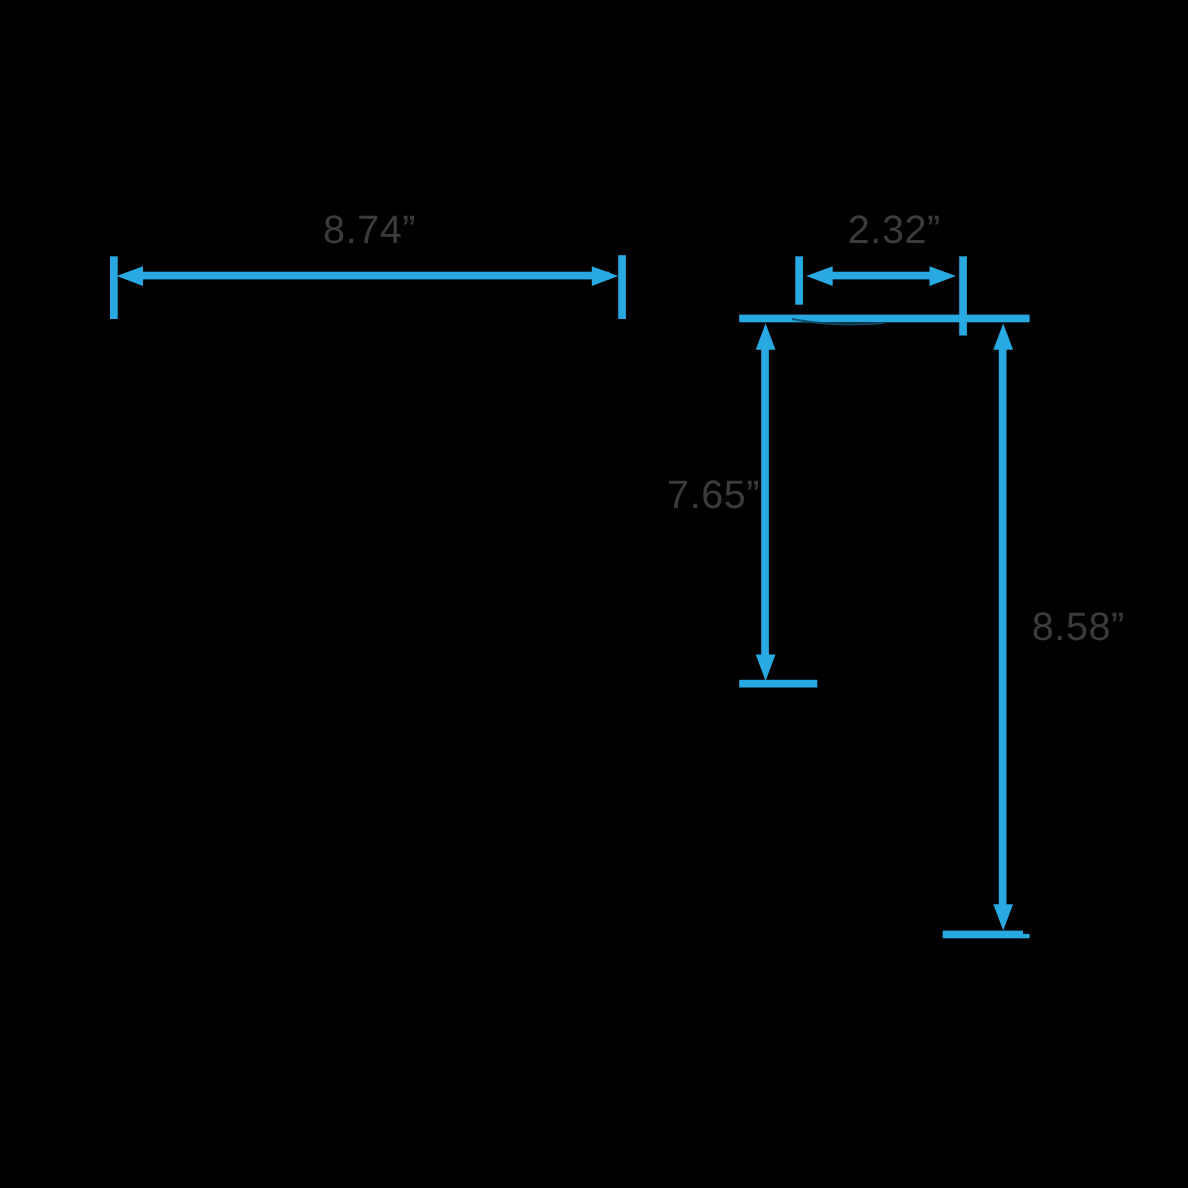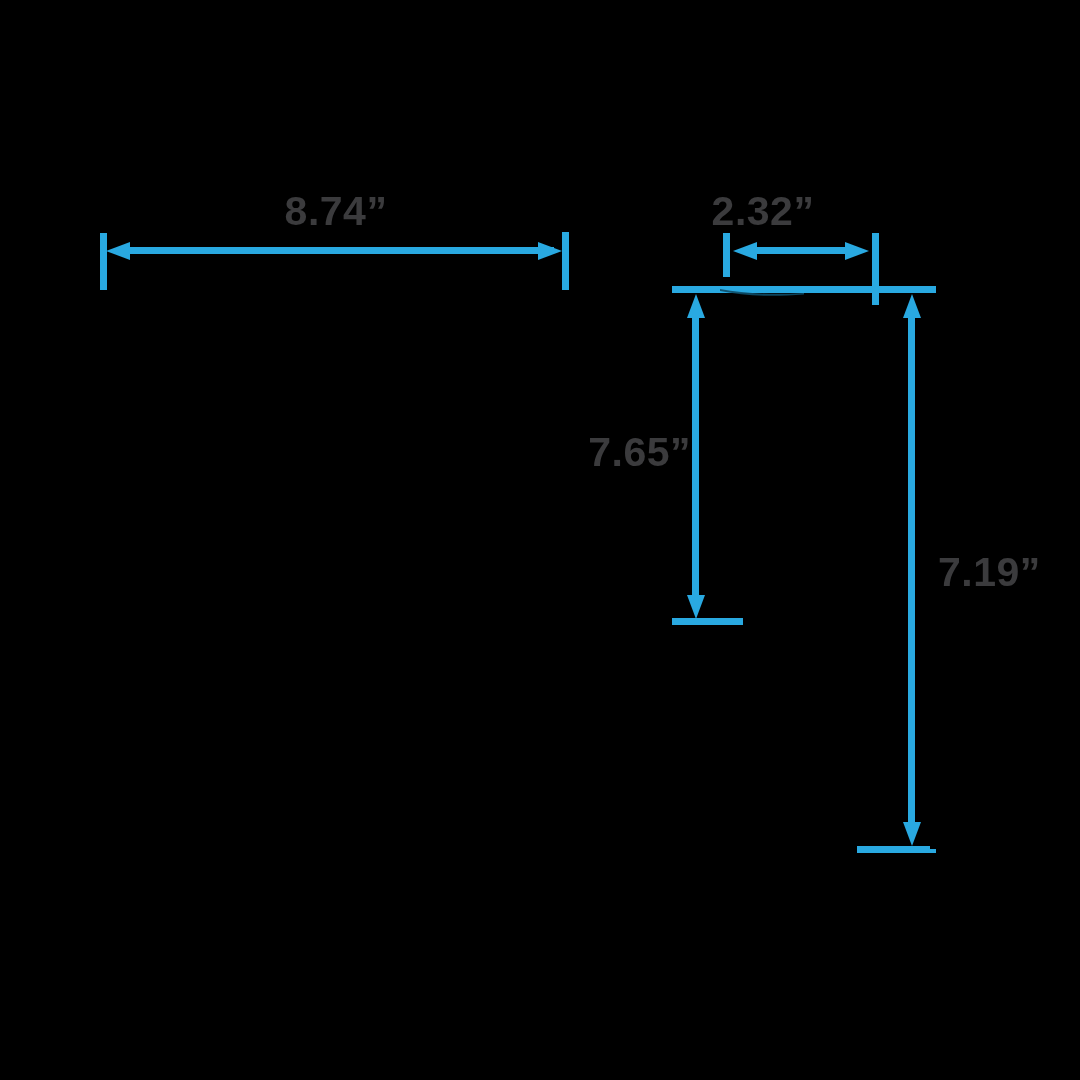--- a/index.html
+++ b/index.html
@@ -11,22 +11,22 @@
     position: relative;
     width: 1080px;
     height: 1080px;
     background: var(--bg, #000);
     overflow: hidden;
     font-family: "Liberation Sans", "DejaVu Sans", sans-serif;
   }
   .dim-label {
     position: absolute;
     color: var(--label, #3b3b3d);
-    font-size: 41px;
-    font-weight: 700;
+    font-size: 36px;
+    font-weight: 400;
     letter-spacing: 0.5px;
     white-space: nowrap;
     line-height: 1;
   }
   .center-x { transform: translateX(-50%); }
   .right-edge { transform: translateX(-100%); }
   .line, .tick {
     position: absolute;
     background: var(--accent, #29a9e1);
   }
@@ -55,21 +55,21 @@
   <div>
     <span class="dim-label center-x" style="left:336px; top:191px;">8.74”</span>
     <div class="tick" style="left:100px; top:233px; width:7px; height:57px;"></div>
     <div class="tick" style="left:562px; top:232px; width:7px; height:58px;"></div>
     <div class="line" style="left:118px; top:247px; width:436px; height:7px;"></div>
     <div class="ah ah-left" style="left:106px; top:242px;"></div>
     <div class="ah ah-right" style="left:538px; top:242px;"></div>
   </div>
 
   <div>
-    <span class="dim-label center-x" style="left:763px; top:191px;">2.32”</span>
+    <span class="dim-label center-x" style="left:813px; top:191px;">2.32”</span>
     <div class="tick" style="left:723px; top:233px; width:7px; height:44px;"></div>
     <div class="tick" style="left:872px; top:233px; width:7px; height:72px;"></div>
     <div class="line" style="left:745px; top:247px; width:112px; height:7px;"></div>
     <div class="ah ah-left" style="left:733px; top:242px;"></div>
     <div class="ah ah-right" style="left:845px; top:242px;"></div>
   </div>
 
   <div class="line" style="left:672px; top:286px; width:264px; height:7px;"></div>
 
   <svg class="faint-edge" viewBox="0 0 96 14">
@@ -78,21 +78,21 @@
 
   <div>
     <span class="dim-label right-edge" style="left:691px; top:432px;">7.65”</span>
     <div class="line" style="left:692px; top:312px; width:7px; height:288px;"></div>
     <div class="ah ah-up" style="left:687px; top:294px;"></div>
     <div class="ah ah-down" style="left:687px; top:595px;"></div>
     <div class="tick" style="left:672px; top:618px; width:71px; height:7px;"></div>
   </div>
 
   <div>
-    <span class="dim-label" style="left:938px; top:552px;">7.19”</span>
+    <span class="dim-label" style="left:938px; top:552px;">8.58”</span>
     <div class="line" style="left:908px; top:312px; width:7px; height:514px;"></div>
     <div class="ah ah-up" style="left:903px; top:294px;"></div>
     <div class="ah ah-down" style="left:903px; top:822px;"></div>
     <div class="tick" style="left:857px; top:846px; width:73px; height:7px;"></div>
     <div class="tick" style="left:928px; top:849px; width:8px; height:4px;"></div>
   </div>
 
 </div>
 
 </body></html>

